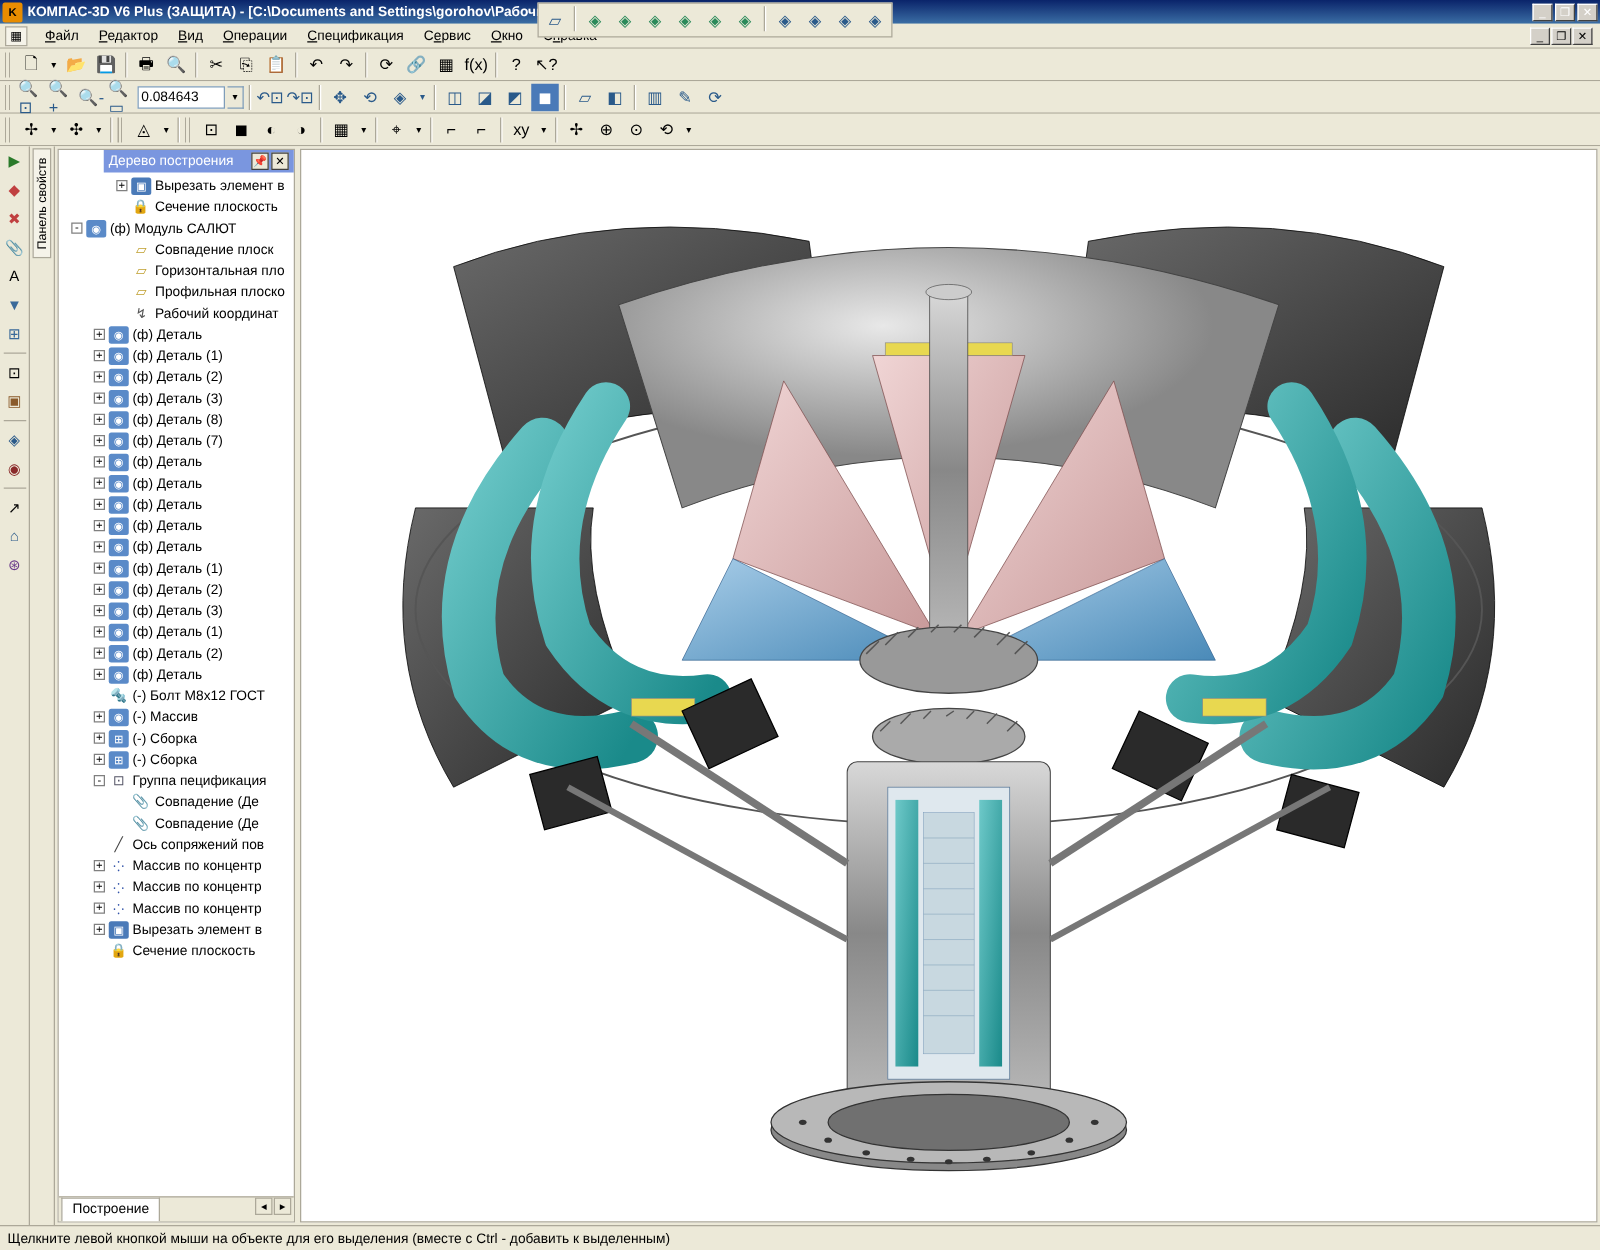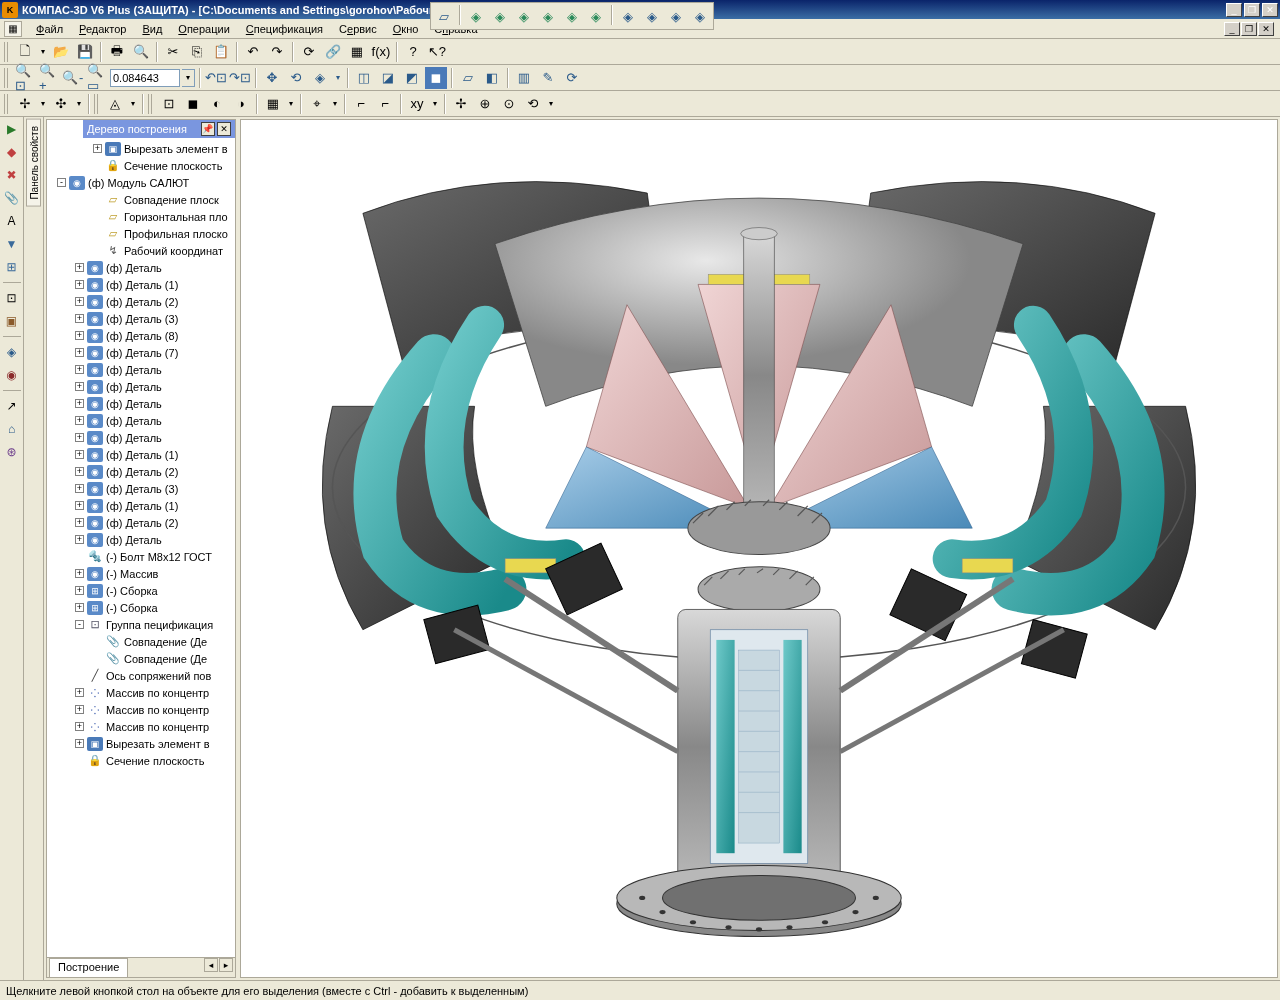--- a/index.html
+++ b/index.html
@@ -599,14 +599,14 @@
 
       <line x1="260" y1="450" x2="430" y2="560" stroke="#777" stroke-width="6"></line>
       <line x1="760" y1="450" x2="590" y2="560" stroke="#777" stroke-width="6"></line>
       <line x1="210" y1="500" x2="430" y2="620" stroke="#777" stroke-width="5"></line>
       <line x1="810" y1="500" x2="590" y2="620" stroke="#777" stroke-width="5"></line>
     </svg>
   </div>
 </div>
 
 <div class="statusbar">
-  <span>Щелкните левой кнопкой стол на объекте для его выделения (вместе с Ctrl - добавить к выделенным)</span>
+  <span>Щелкните левой кнопкой мыши на объекте для его выделения (вместе с Ctrl - добавить к выделенным)</span>
 </div>
 
 </body></html>

